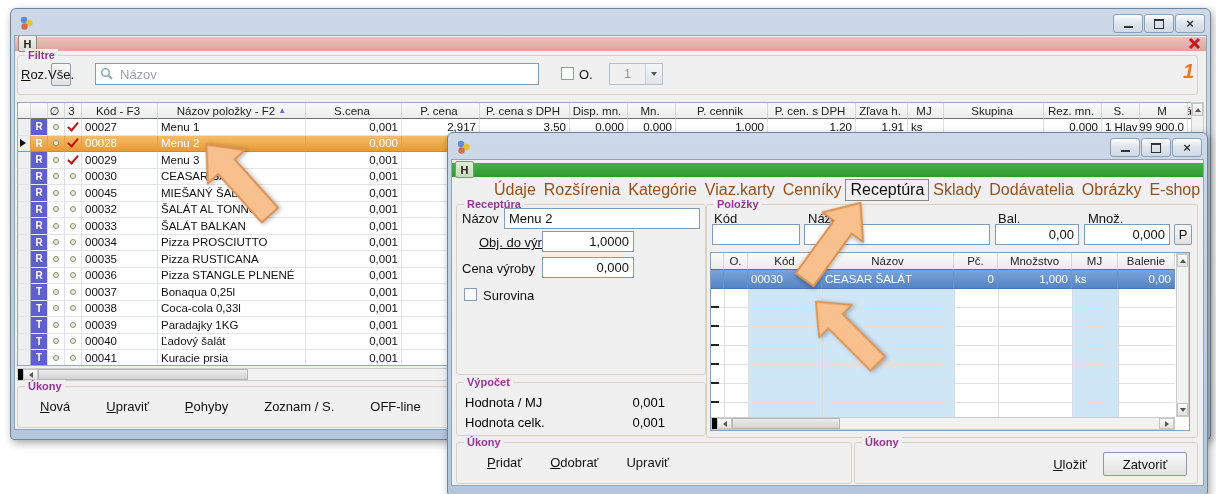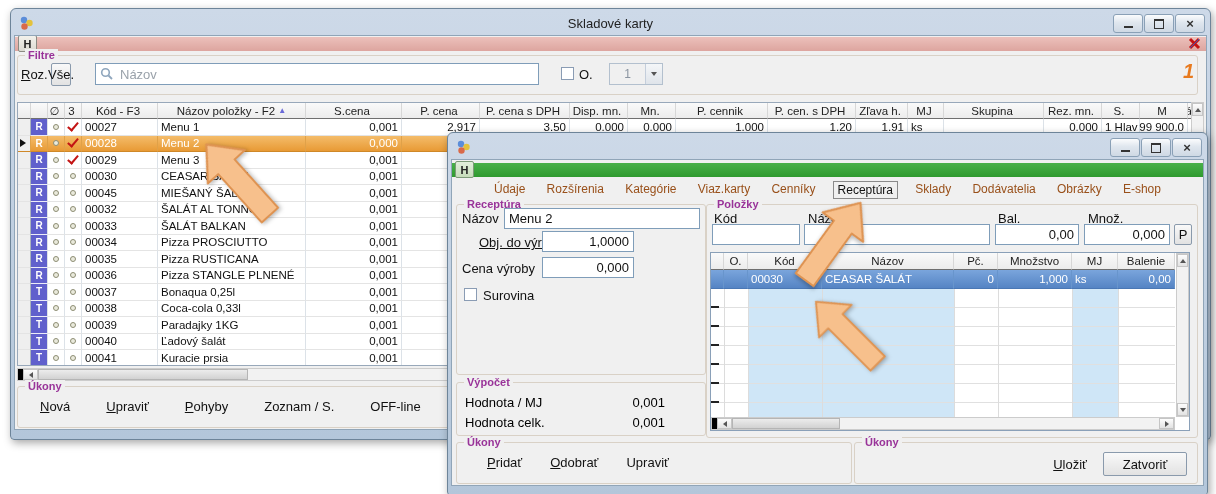--- a/index.html
+++ b/index.html
@@ -83,21 +83,21 @@
     transform:rotate(40deg);margin-top:-3px;}
   .cs{overflow:visible;}
   .trow[data-sel="1"] > .c{background:linear-gradient(#f4bc6a,#e89a35);color:#fff;border-bottom-color:#cf8828;border-right-color:#e0a148;}
   .trow[data-sel="1"] > .cm{background:#efefef;}
   .trow[data-sel="1"] > .cm::before{content:"";width:0;height:0;border-top:4px solid transparent;
     border-bottom:4px solid transparent;border-left:6px solid #111;margin-left:2px;}
   .trow[data-sel="1"] > .ct{background:linear-gradient(#f4bc6a,#e89a35);}
 
   
   .tabsrow{position:absolute;left:0;right:0;top:21px;height:18px;display:flex;justify-content:space-between;
-    padding:0 38px;font-size:12px;color:#99501a;}
+    padding:0 38px;font-size:16px;color:#99501a;align-items:center;}
   .tab{cursor:default;padding:1px 4px;white-space:nowrap;}
   .tab[data-active="1"]{border:1px solid #8a8a8a;color:#111;background:#f0f0f0;}
 
   .fldlabel{position:absolute;font-size:13px;color:#111;}
 
   .ftable{position:absolute;background:#fff;border:1px solid #8aa0b8;box-sizing:border-box;overflow:hidden;}
   .fgrid{display:grid;grid-template-columns:13px 24px 74px 132px 44px 74px 46px 57px;
     grid-template-rows:17px 19px;font-size:11.5px;color:#111;width:464px;}
   .frow-sel > .c{background:linear-gradient(#7aa5dc,#5584c4);color:#fff;border-bottom-color:#4a77b4;border-right-color:#6895cc;}
   .fstripes{position:absolute;left:0;top:36px;width:464px;height:128px;
@@ -135,21 +135,20 @@
 
   <div class="win" style="left:10px;top:8px;width:1193px;height:424px;">
     <div class="titlebar">
       <span class="appicon">
         <svg width="16" height="16">
             <circle cx="6" cy="5" r="3.2" fill="#5b8dd9"></circle>
             <circle cx="11.5" cy="8" r="3.2" fill="#e4c23c"></circle>
             <circle cx="6.5" cy="11.5" r="3.2" fill="#d96a4a"></circle>
           </svg>
       </span>
-      <span class="title">Skladové karty</span>
       <span class="winbtns">
         <span class="wbtn">
             <span class="ico-min"></span>
           </span>
         <span class="wbtn">
             <span class="ico-res"></span>
           </span>
         <span class="wbtn">
             <span class="ico-close">×</span>
           </span>

